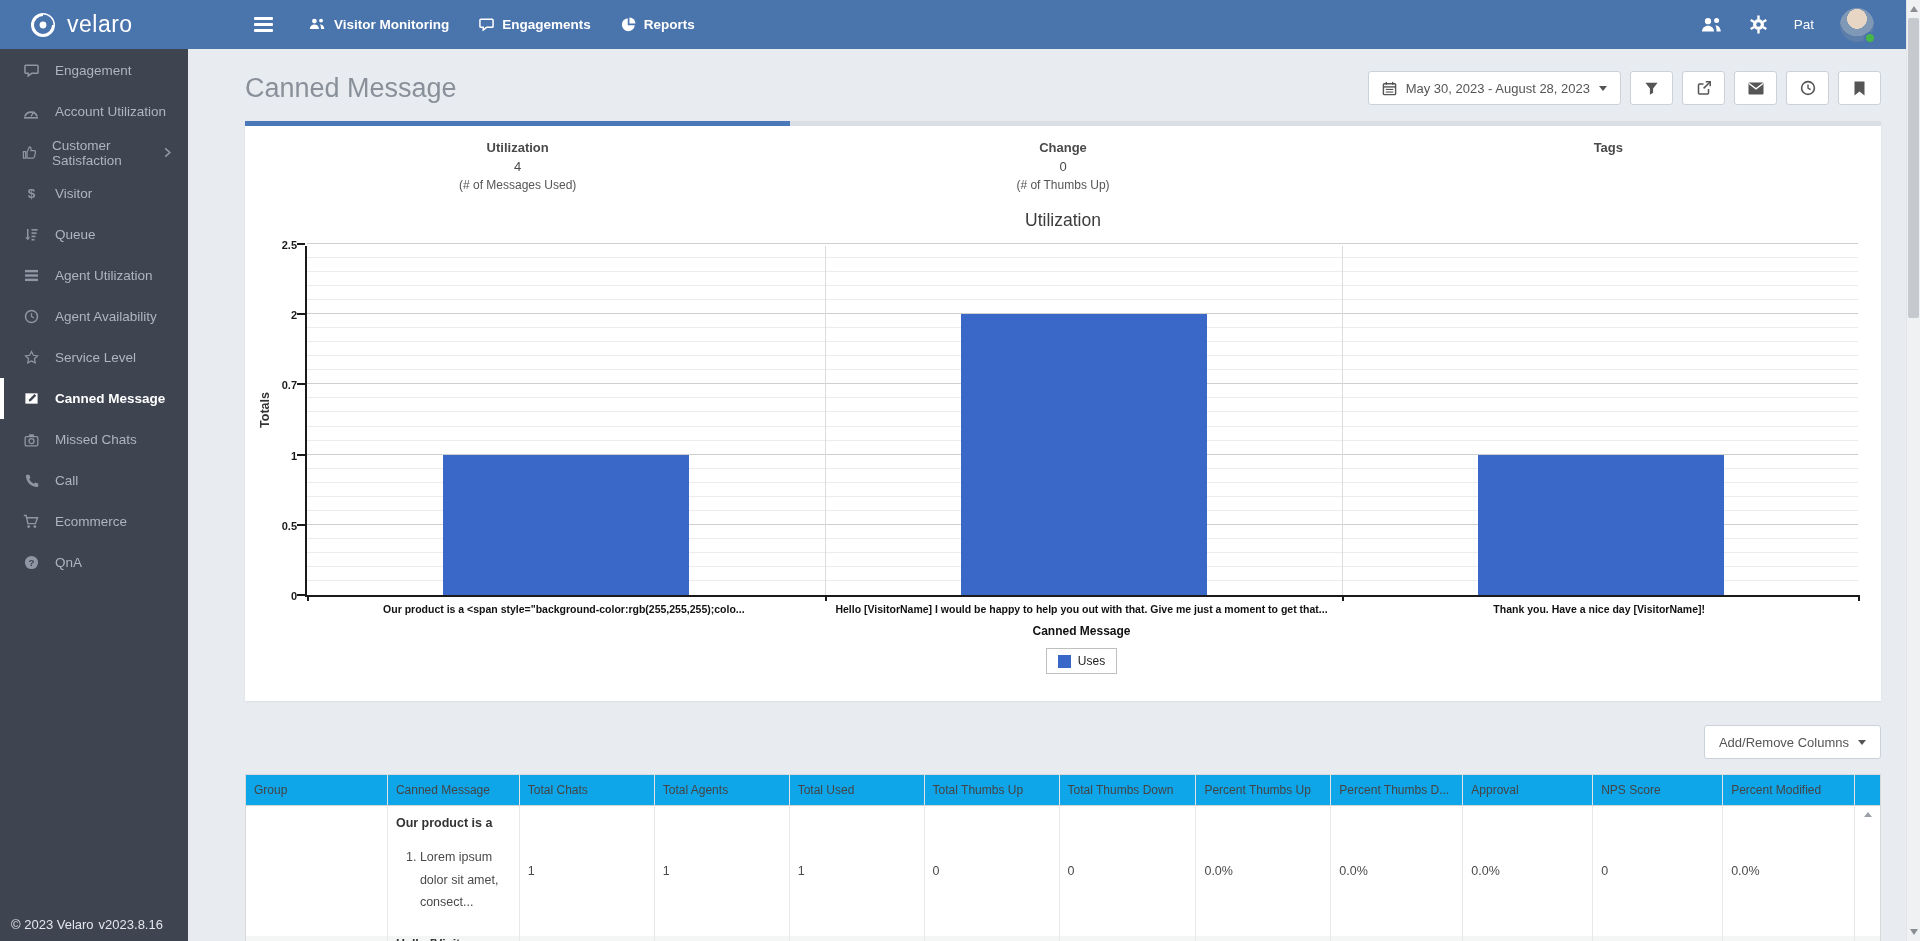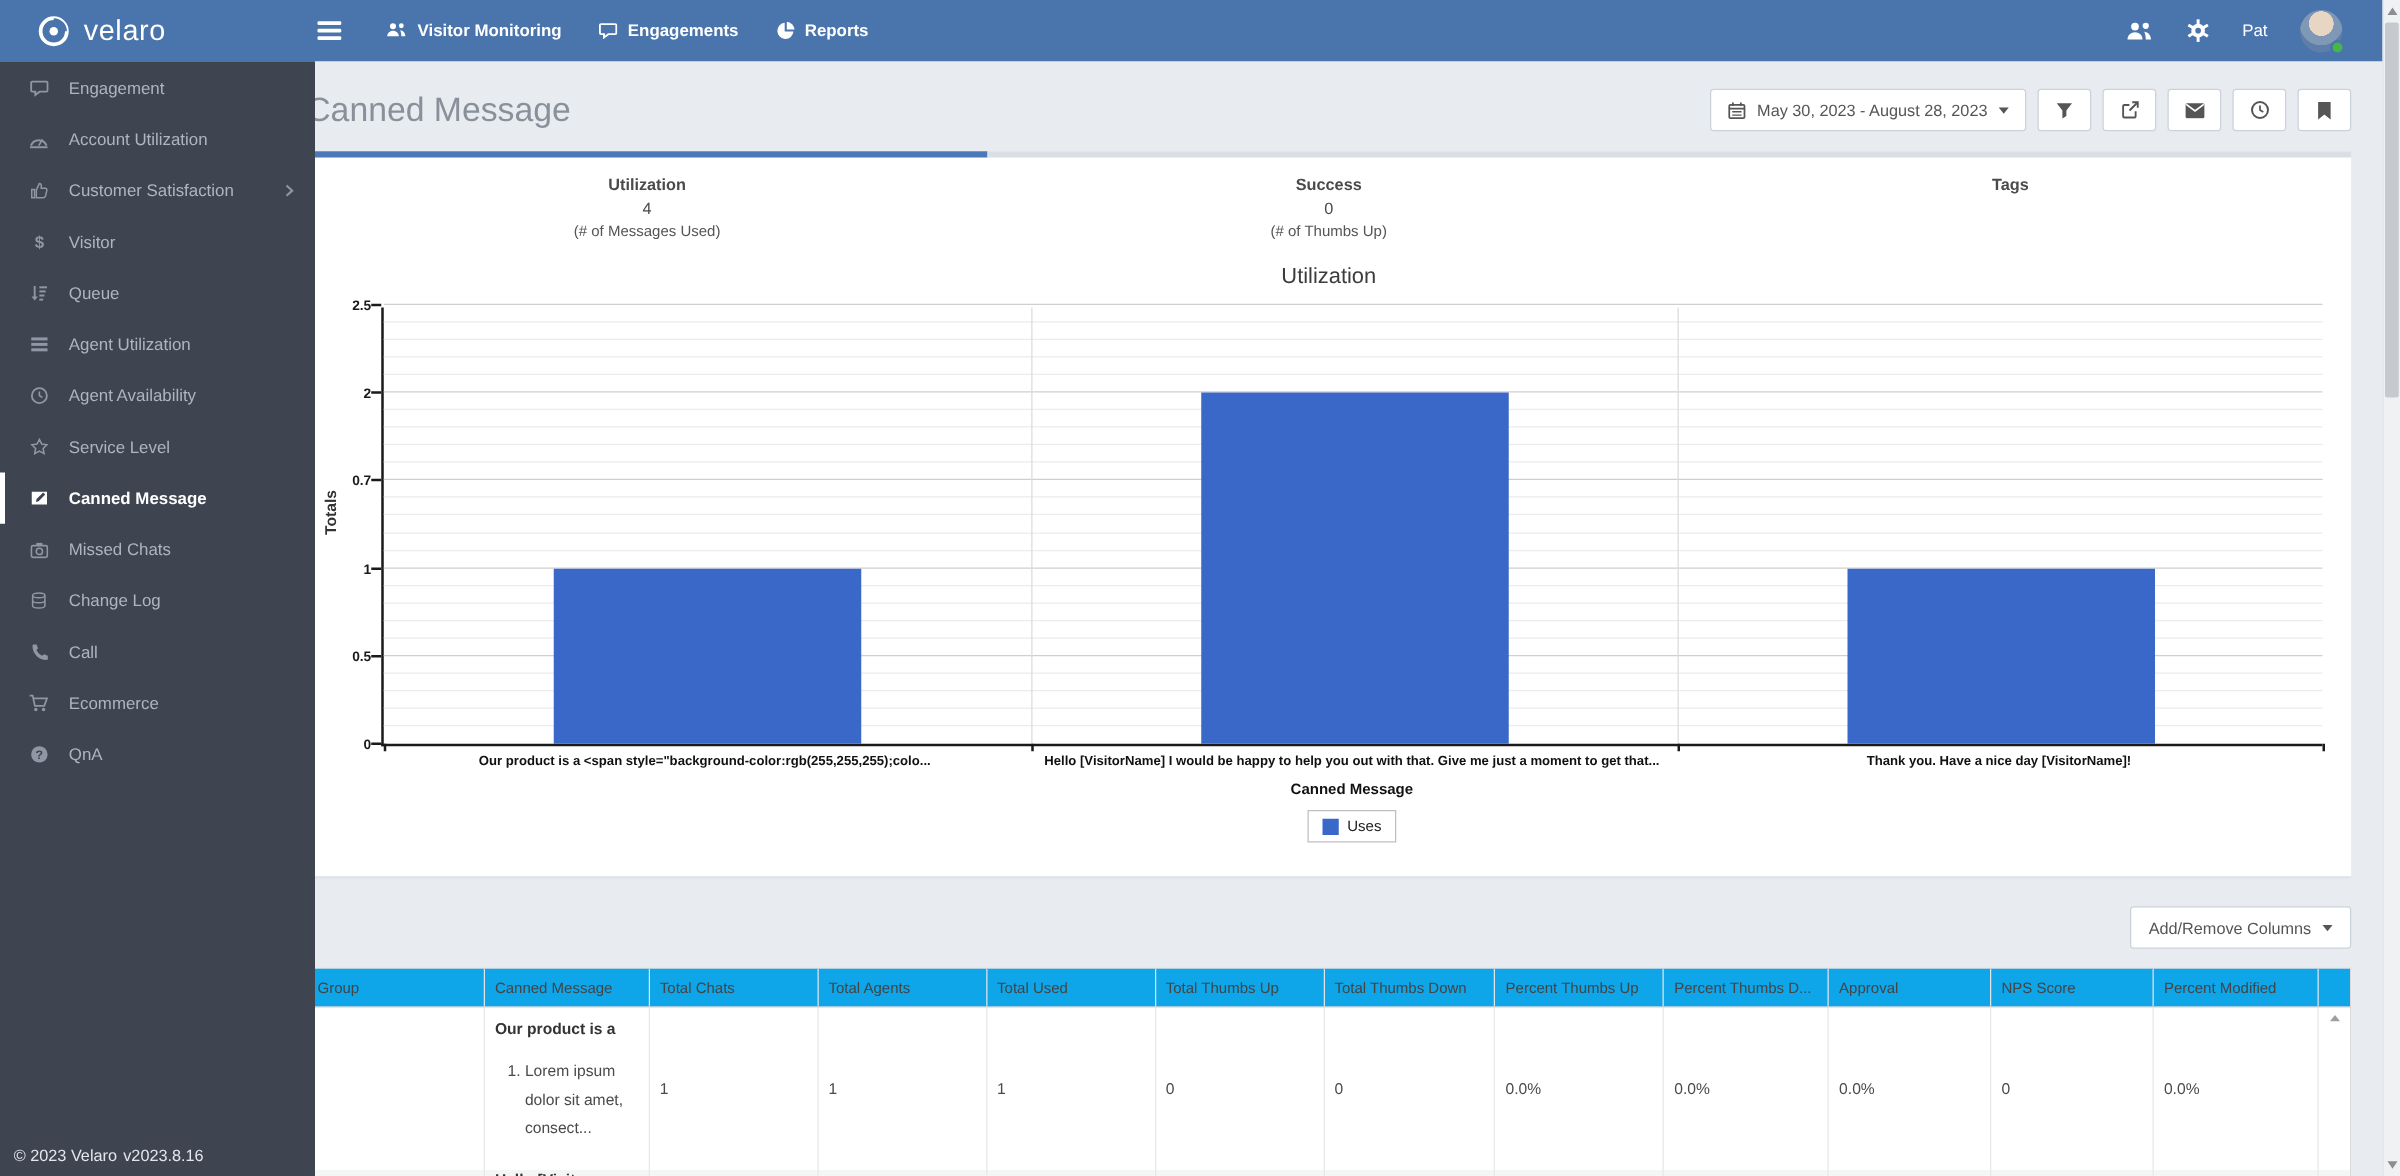--- a/index.html
+++ b/index.html
@@ -18,21 +18,21 @@
   .nav-item .nicon { display:flex; }
   .nav-right { margin-left:auto; display:flex; align-items:center; gap:26px; padding-right:46px; }
   .nav-right .nicon { display:flex; cursor:pointer; }
   .user-name { font-size:13.5px; cursor:pointer; }
   .avatar { width:34px; height:34px; border-radius:50%; position:relative; cursor:pointer;
     background:radial-gradient(circle at 50% 32%, #e8d6c4 0 34%, #7f98b5 35% 60%, #5d7ea8 61%); }
   .status-dot { position:absolute; right:-2px; bottom:-2px; width:12px; height:12px;
     border-radius:50%; background:#46b54a; border:2px solid #4a74ac; }
 
   
-  .sidebar { position:absolute; top:49px; left:0; width:252px; bottom:0; background:#3e4551; z-index:4; }
+  .sidebar { position:absolute; top:49px; left:0; width:188px; bottom:0; background:#3e4551; z-index:4; }
   .side-items { padding-top:1px; }
   .side-item { height:41px; display:flex; align-items:center; padding-left:22px; gap:15px;
     font-size:13.5px; color:#aeb5c0; position:relative; cursor:pointer; }
   .side-item .sicon { width:18px; display:flex; justify-content:center; color:#8f97a4; }
   .side-item.active { color:#fff; font-weight:700; }
   .side-item.active .sicon { color:#fff; }
   .side-item.active::before { content:""; position:absolute; left:0; top:0; bottom:0; width:4px; background:#fff; }
   .side-chevron { margin-left:auto; margin-right:16px; color:#8f97a4; display:flex; }
   .side-footer { position:absolute; bottom:9px; left:11px; font-size:13px; color:#e3e7ec; display:flex; gap:5px; }
 
@@ -292,30 +292,20 @@
           <svg width="15" height="14" viewBox="0 0 16 15" fill="none" stroke="currentColor" stroke-width="1.4">
             <rect x="1.2" y="3.8" width="13.6" height="10" rx="1.4"></rect>
             <circle cx="8" cy="8.7" r="2.7"></circle>
             <rect x="5.4" y="1.4" width="5.2" height="2" fill="currentColor" stroke="none"></rect>
           </svg>
         </span>
         <span>Missed Chats</span>
       </div>
       <div class="side-item">
         <span class="sicon">
-          <svg width="14" height="15" viewBox="0 0 16 16" fill="none" stroke="currentColor" stroke-width="1.4">
-            <ellipse cx="8" cy="3.2" rx="5.6" ry="2.1"></ellipse>
-            <path d="M2.4 3.2v9.4c0 1.2 2.5 2.1 5.6 2.1s5.6-.9 5.6-2.1V3.2"></path>
-            <path d="M2.4 7.9c0 1.2 2.5 2.1 5.6 2.1s5.6-.9 5.6-2.1"></path>
-          </svg>
-        </span>
-        <span>Change Log</span>
-      </div>
-      <div class="side-item">
-        <span class="sicon">
           <svg width="15" height="15" viewBox="0 0 16 16" fill="currentColor">
             <path d="M3.2 1.8c-.6 0-1.1.5-1.1 1.1 0 6.6 5.4 12 12 12 .6 0 1.1-.5 1.1-1.1v-2.5l-3.3-1.3-1.4 1.4c-2.2-1-4-2.8-5-5l1.4-1.4L5.6 1.8z"></path>
           </svg>
         </span>
         <span>Call</span>
       </div>
       <div class="side-item">
         <span class="sicon">
           <svg width="16" height="15" viewBox="0 0 17 16" fill="none" stroke="currentColor" stroke-width="1.5">
             <path d="M.8 1.6h2.5l1.9 8.7h8L15.5 4H4"></path>
@@ -398,21 +388,21 @@
         <div class="seg"></div>
         <div class="seg"></div>
       </div>
     <div class="stats" id="stats-row">
         <div class="stat">
           <div class="lbl">Utilization</div>
           <div class="val">4</div>
           <div class="sub">(# of Messages Used)</div>
         </div>
         <div class="stat">
-          <div class="lbl">Success</div>
+          <div class="lbl">Change</div>
           <div class="val">0</div>
           <div class="sub">(# of Thumbs Up)</div>
         </div>
         <div class="stat">
           <div class="lbl">Tags</div>
           <div class="val"></div>
           <div class="sub"></div>
         </div>
       </div>
 

